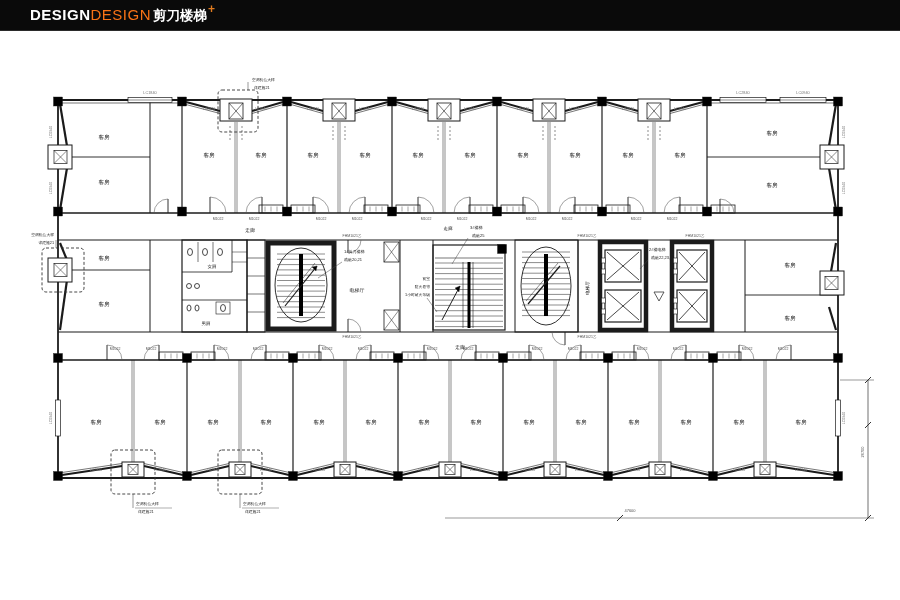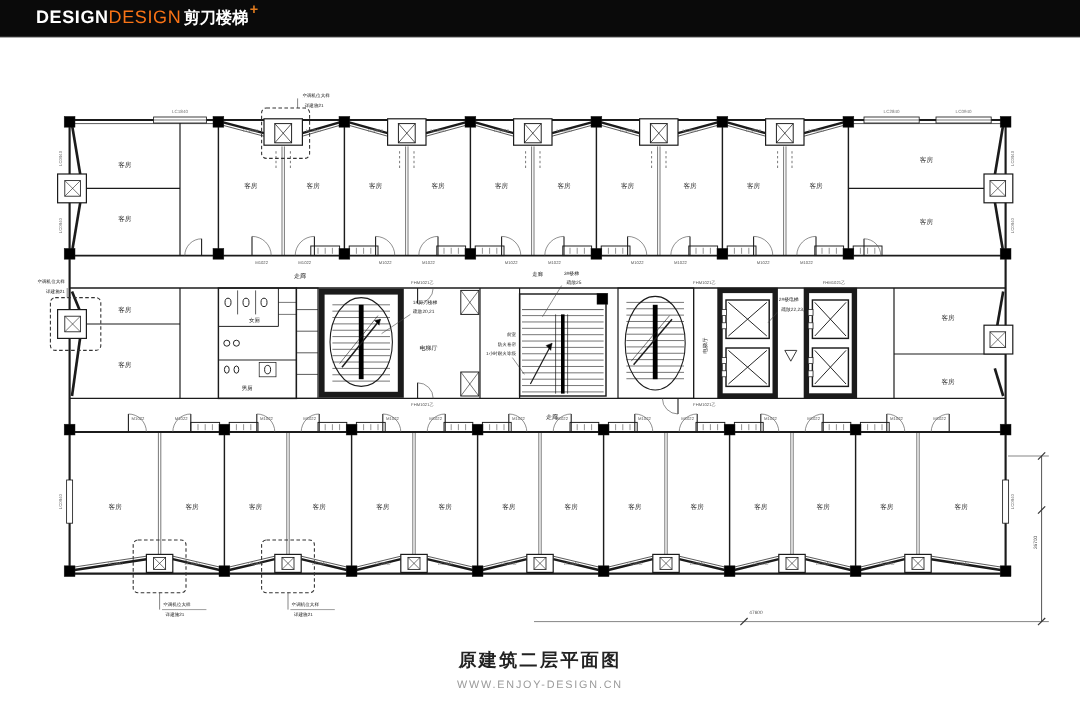--- a/index.html
+++ b/index.html
@@ -646,17 +646,13 @@
       <line x1="840" y1="380" x2="874" y2="380" stroke="#333" stroke-width="0.5" stroke-dasharray="none"></line>
       <line x1="445" y1="518" x2="874" y2="518" stroke="#333" stroke-width="0.5" stroke-dasharray="none"></line>
       <line x1="865" y1="383" x2="871" y2="377" stroke="#333" stroke-width="1" stroke-dasharray="none"></line>
       <line x1="865" y1="428" x2="871" y2="422" stroke="#333" stroke-width="1" stroke-dasharray="none"></line>
       <line x1="865" y1="521" x2="871" y2="515" stroke="#333" stroke-width="1" stroke-dasharray="none"></line>
       <line x1="617" y1="521" x2="623" y2="515" stroke="#333" stroke-width="1" stroke-dasharray="none"></line>
       <text x="864" y="452" font-size="4" fill="#555" text-anchor="middle" transform="rotate(-90 864 452)">26700</text>
       <text x="630" y="512" font-size="4" fill="#555" text-anchor="middle">47600</text>
     </svg>
 
-  <div id="caption">
-    <div class="title">原建筑二层平面图</div>
-    <div class="url">WWW.ENJOY-DESIGN.CN</div>
-  </div>
 </div>
 
 </body></html>

